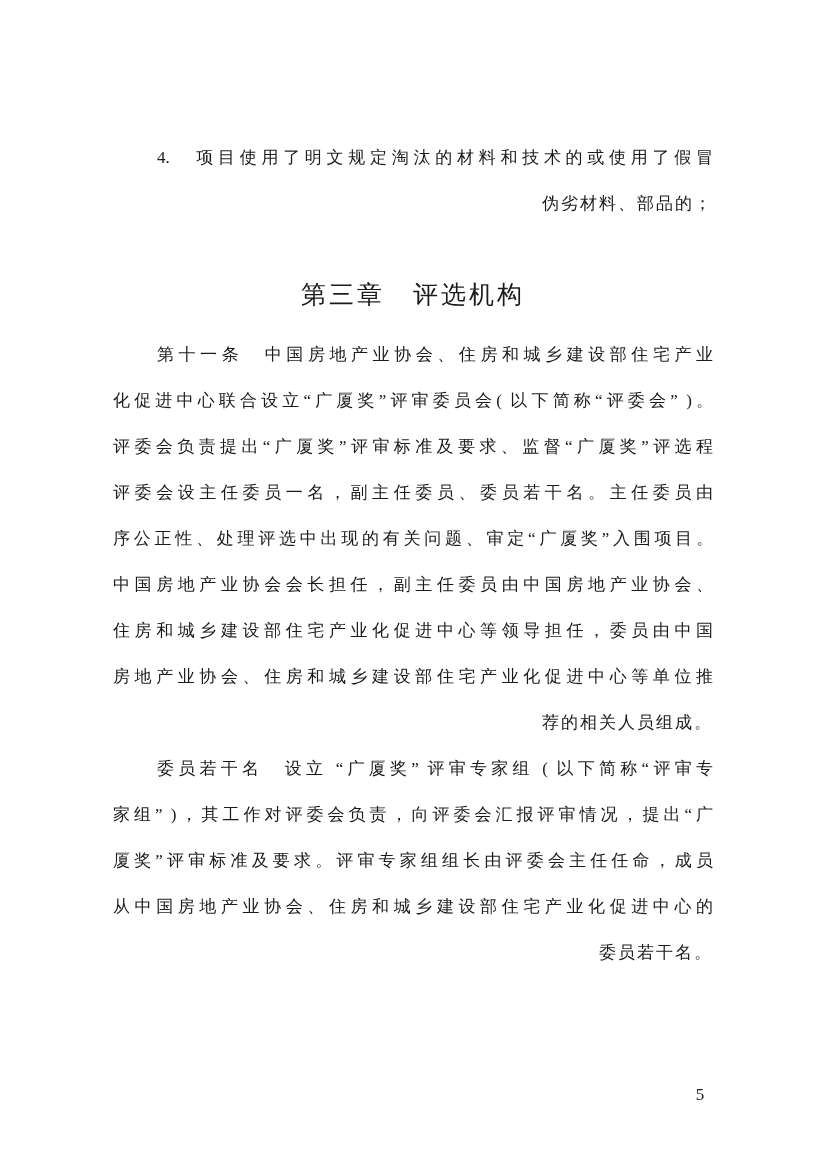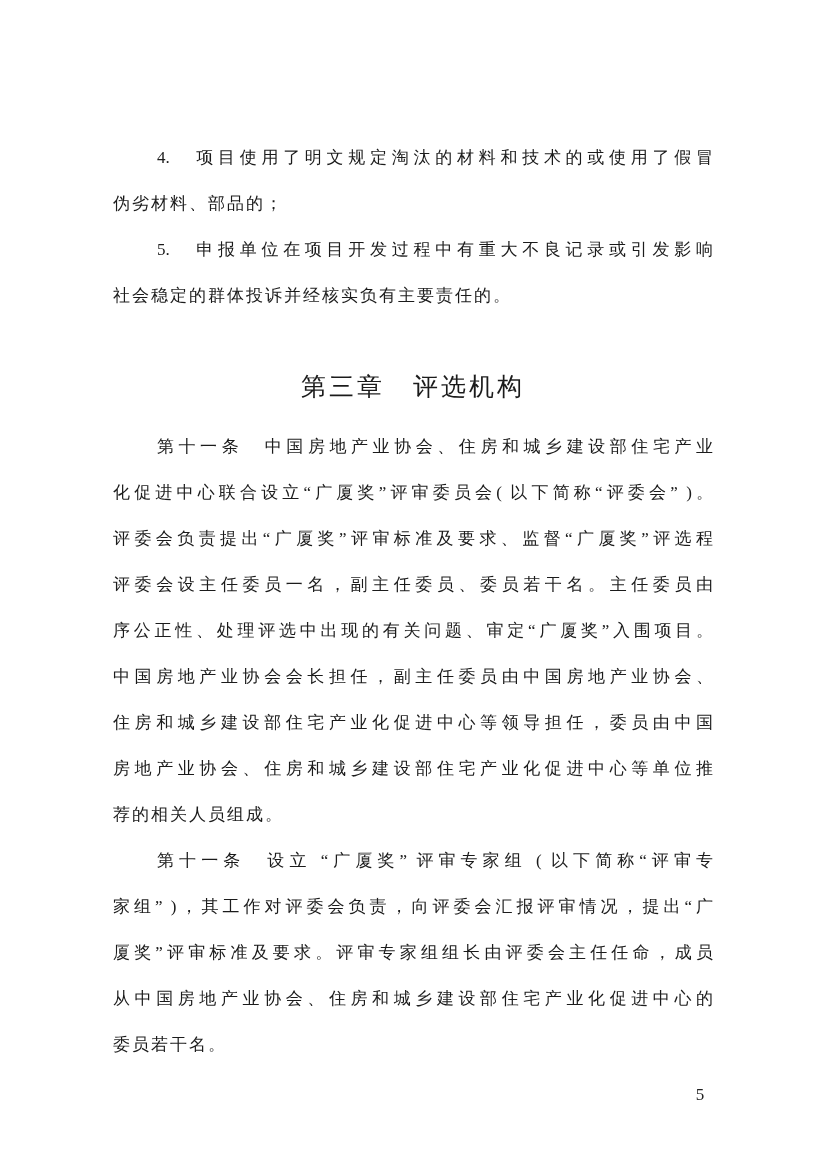--- a/index.html
+++ b/index.html
@@ -30,20 +30,21 @@
     letter-spacing: 0.5px;
   }
   .jl {
     white-space: normal;
     text-align: justify;
     text-align-last: justify;
     letter-spacing: 0;
   }
   .end {
     letter-spacing: 2px;
+    text-align: right;
   }
   .indent {
     padding-left: 44px;
   }
   .chapter-heading {
     margin-top: 44px;
     margin-bottom: 14px;
     height: 47px;
     line-height: 47px;
     text-align: center;
@@ -67,41 +68,37 @@
 <body>
 
 <div class="page">
   <div class="content">
 
     <div>
       <div class="line jl indent">4.　项目使用了明文规定淘汰的材料和技术的或使用了假冒</div>
       <div class="line end">伪劣材料、部品的；</div>
     </div>
 
-    <div>
-      <div class="line jl indent">5.　申报单位在项目开发过程中有重大不良记录或引发影响</div>
-      <div class="line end">社会稳定的群体投诉并经核实负有主要责任的。</div>
-    </div>
 
     <div class="chapter-heading">第三章　评选机构</div>
 
     <div>
       <div class="line jl indent">第十一条　中国房地产业协会、住房和城乡建设部住宅产业</div>
       <div class="line jl">化促进中心联合设立“广厦奖”评审委员会( 以下简称“评委会” )。</div>
       <div class="line jl">评委会负责提出“广厦奖”评审标准及要求、监督“广厦奖”评选程</div>
       <div class="line jl">评委会设主任委员一名，副主任委员、委员若干名。主任委员由</div>
       <div class="line jl">序公正性、处理评选中出现的有关问题、审定“广厦奖”入围项目。</div>
       <div class="line jl">中国房地产业协会会长担任，副主任委员由中国房地产业协会、</div>
       <div class="line jl">住房和城乡建设部住宅产业化促进中心等领导担任，委员由中国</div>
       <div class="line jl">房地产业协会、住房和城乡建设部住宅产业化促进中心等单位推</div>
       <div class="line end">荐的相关人员组成。</div>
     </div>
 
     <div>
-      <div class="line jl indent">第十一条　设立 “广厦奖” 评审专家组 ( 以下简称“评审专</div>
+      <div class="line jl indent">委员若干名　设立 “广厦奖” 评审专家组 ( 以下简称“评审专</div>
       <div class="line jl">家组” )，其工作对评委会负责，向评委会汇报评审情况，提出“广</div>
       <div class="line jl">厦奖”评审标准及要求。评审专家组组长由评委会主任任命，成员</div>
       <div class="line jl">从中国房地产业协会、住房和城乡建设部住宅产业化促进中心的</div>
       <div class="line end">委员若干名。</div>
     </div>
 
   </div>
 
   <div class="page-number">5</div>
 </div>

